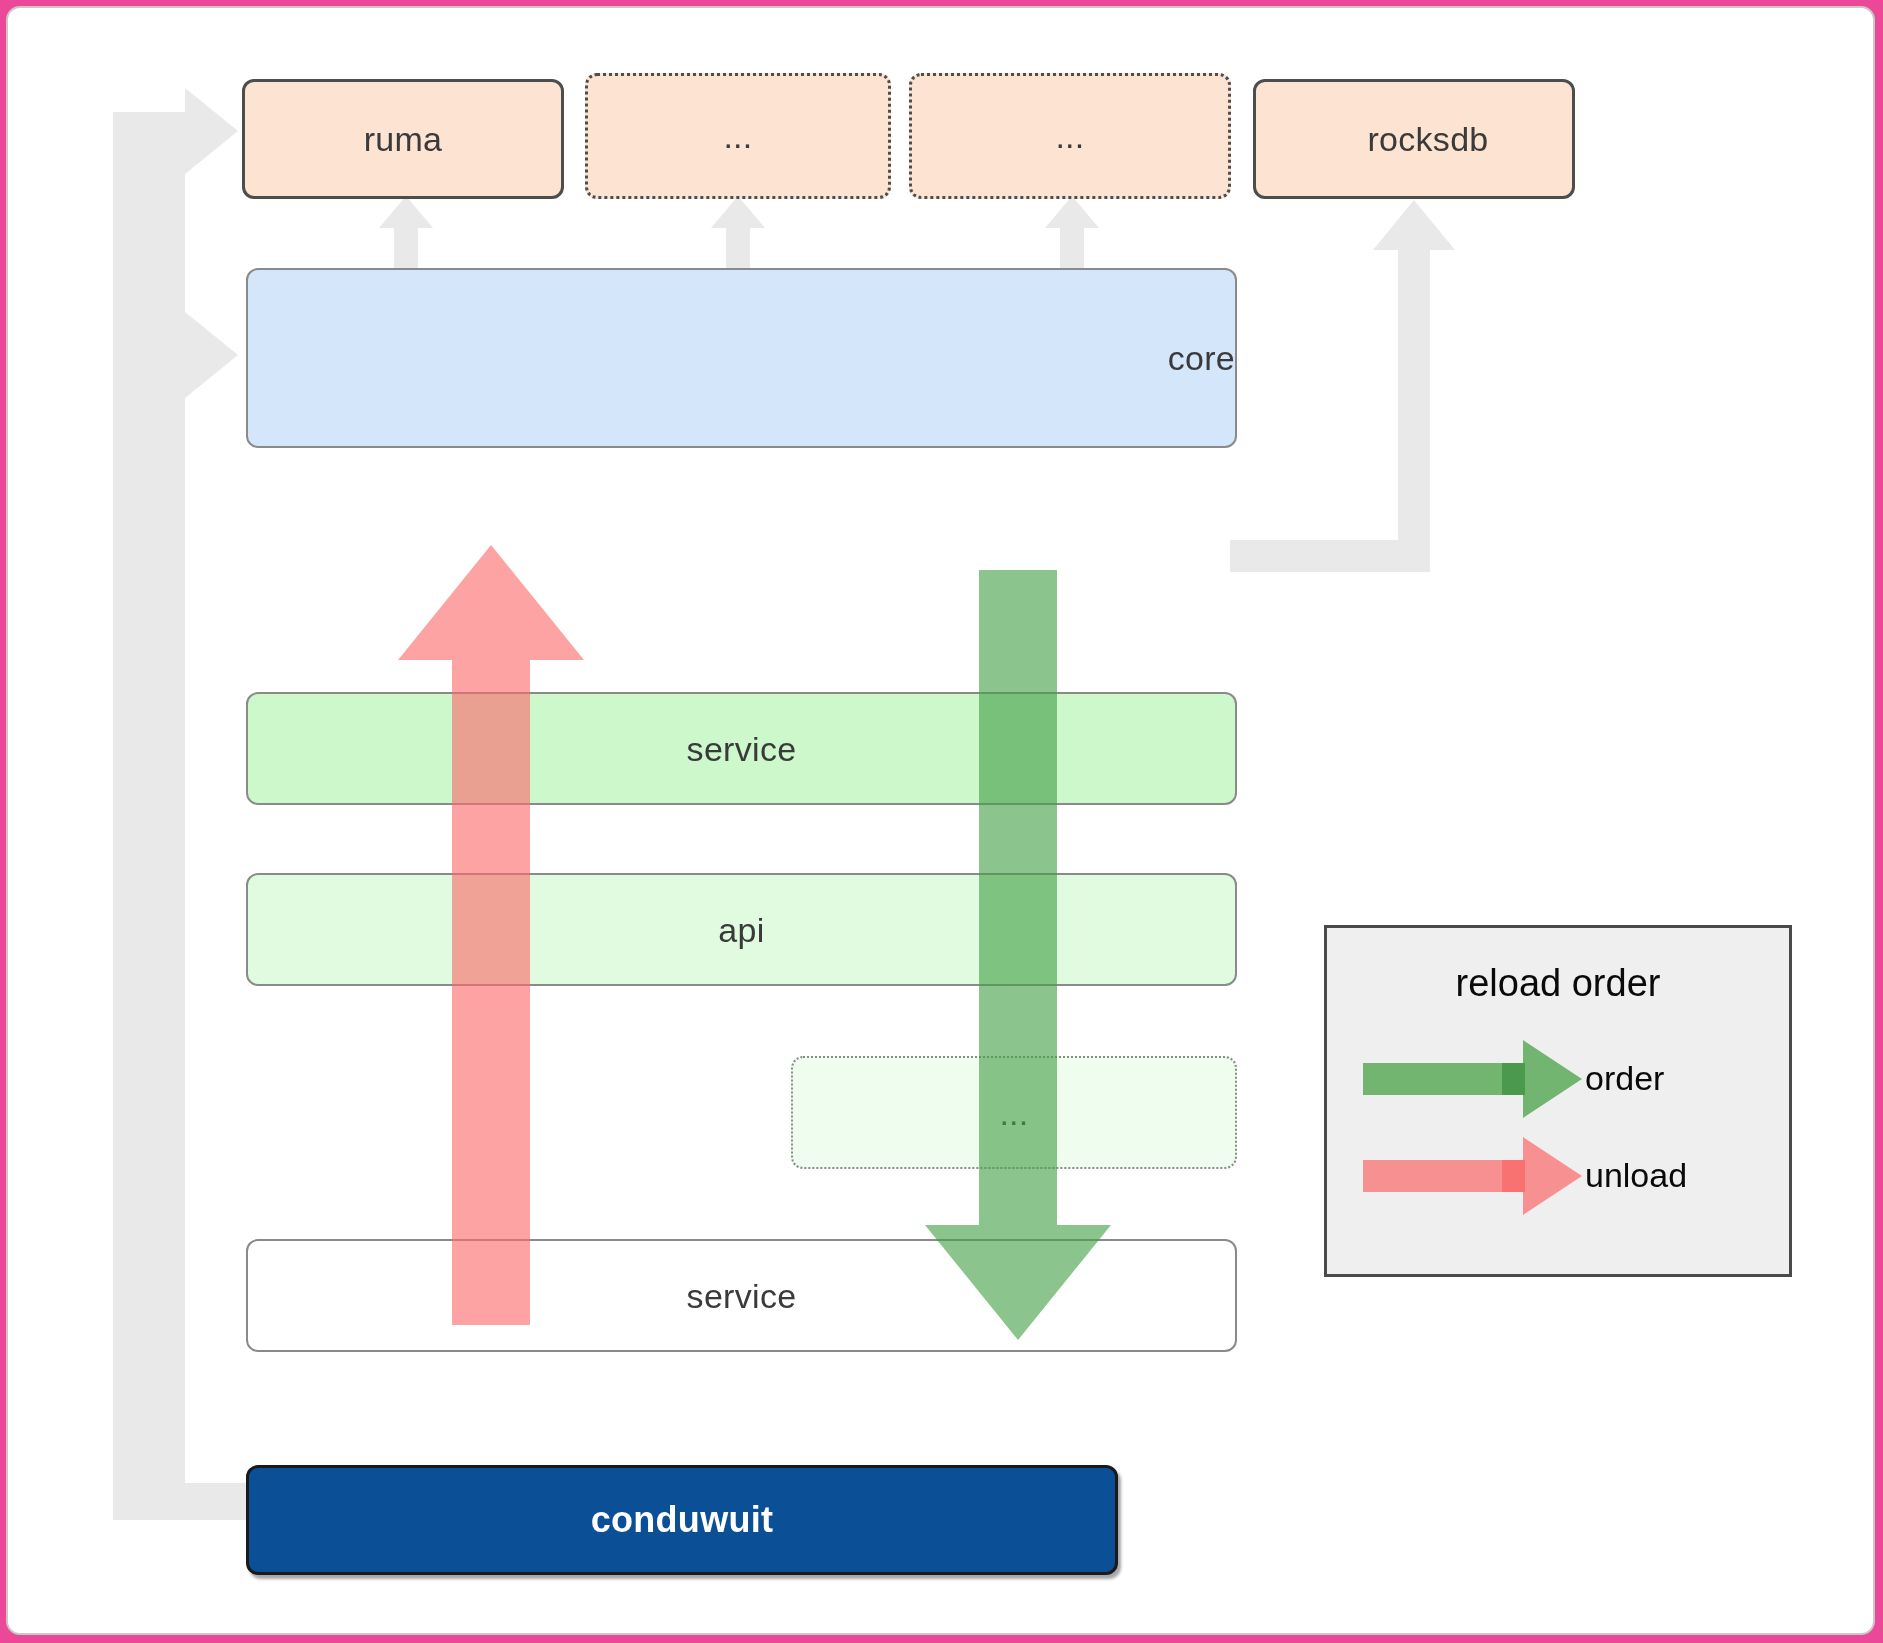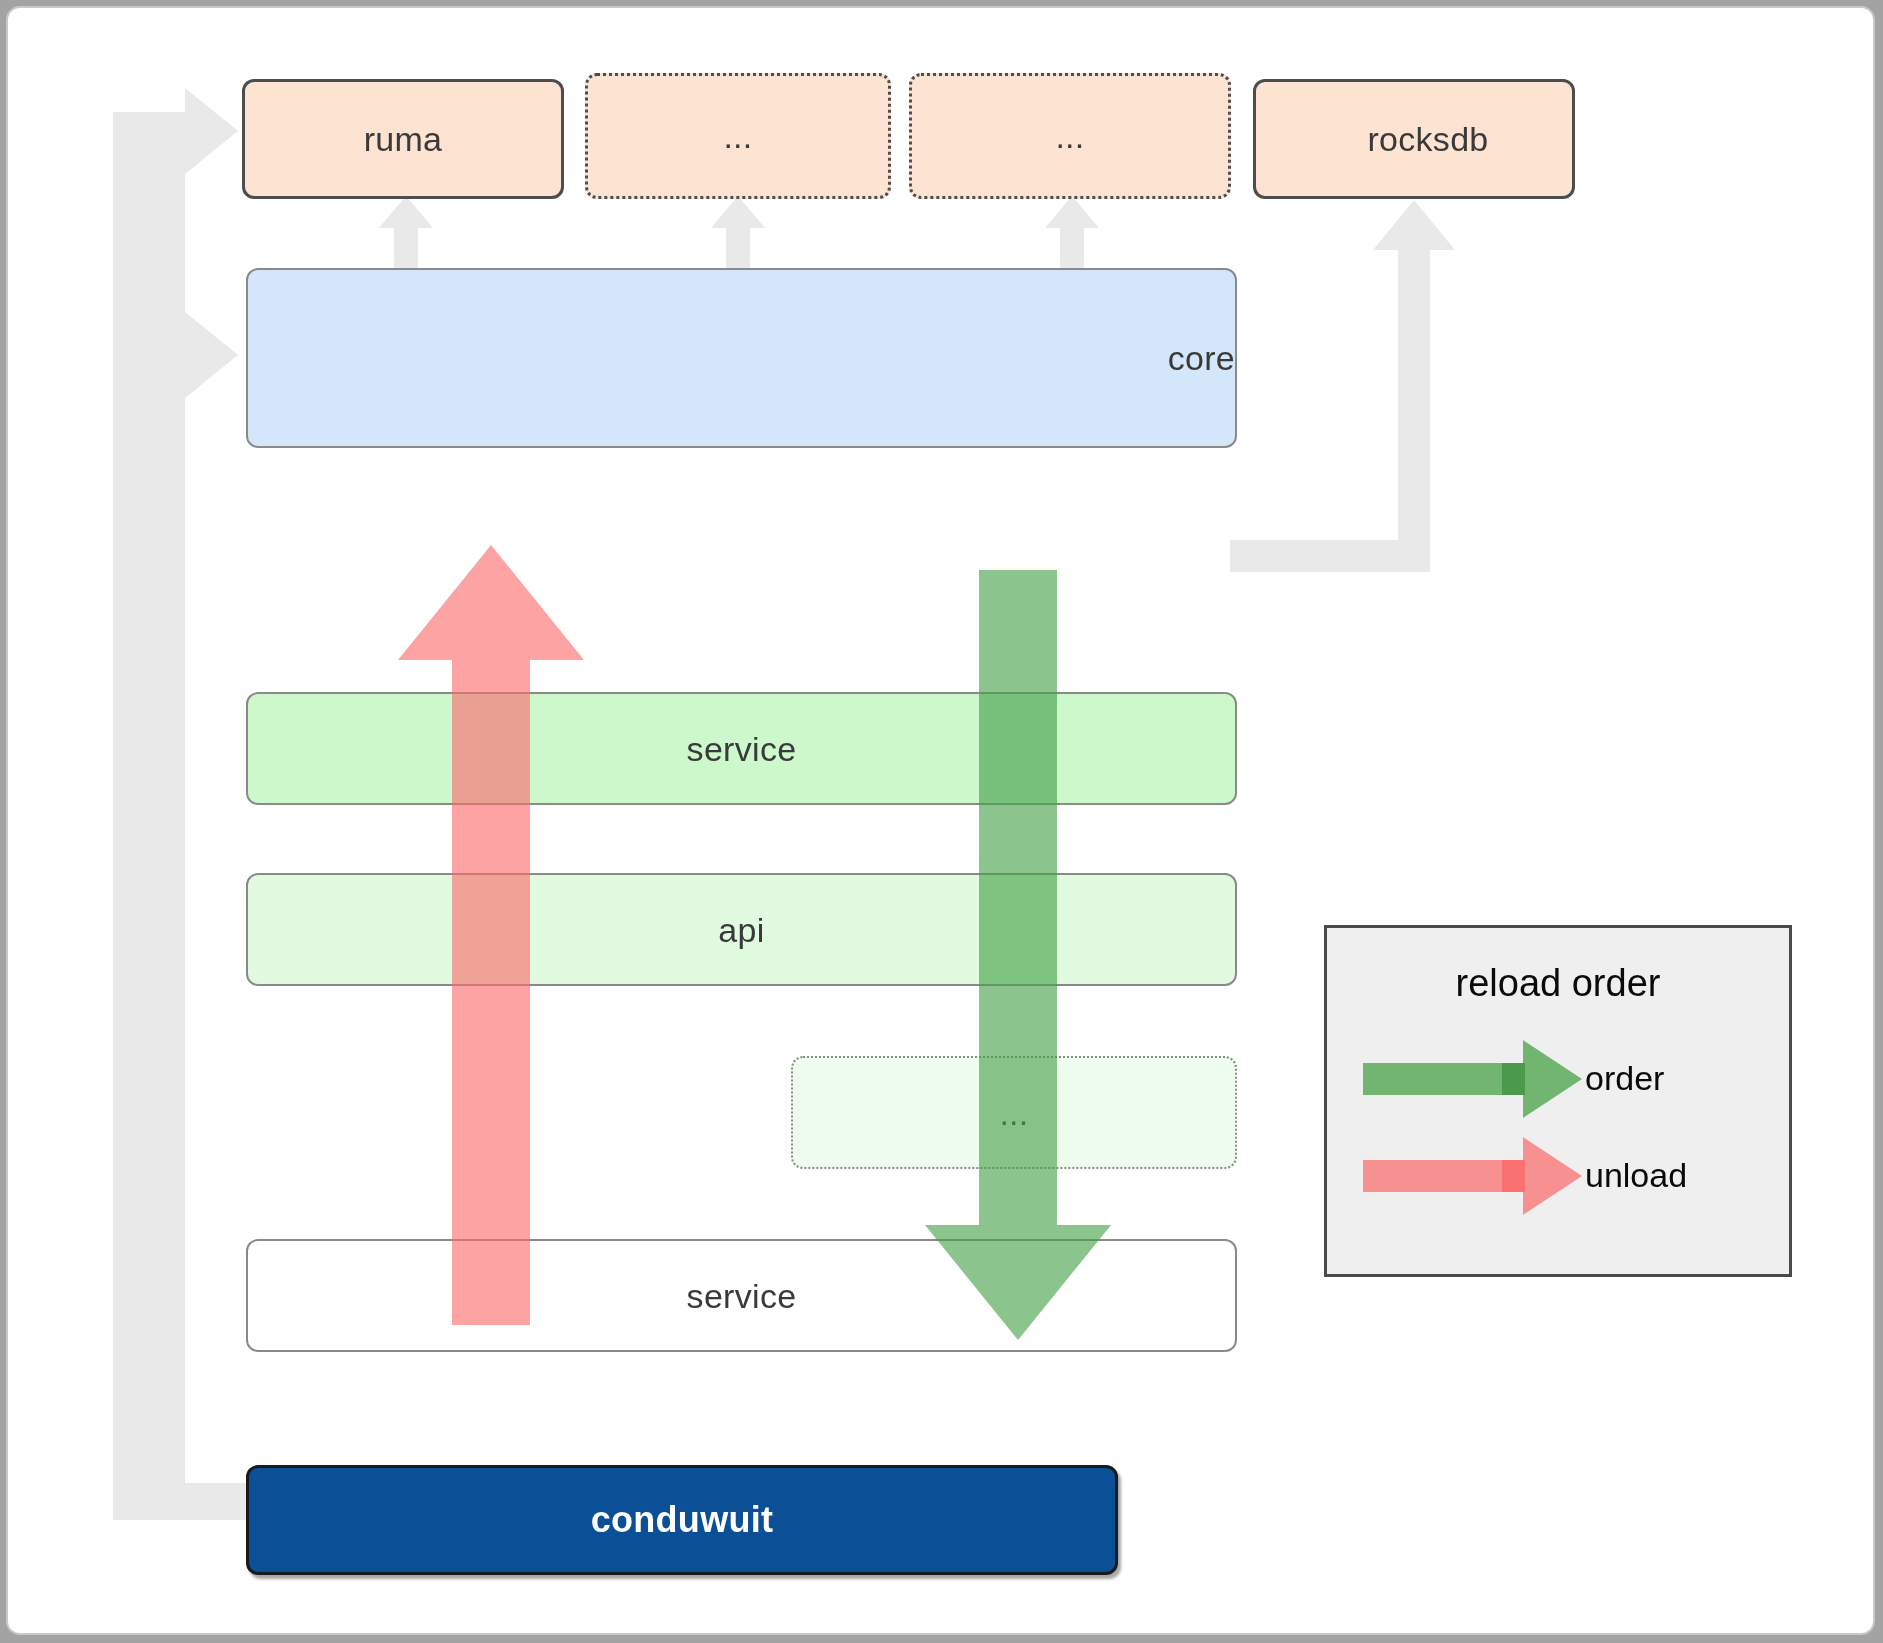--- a/index.html
+++ b/index.html
@@ -6,21 +6,21 @@
     margin: 0; padding: 0;
     background: #ffffff;
   }
   body {
     font-family: "Liberation Sans", sans-serif;
   }
   #stage {
     position: relative;
     width: 1883px;
     height: 1643px;
-    background: #a3a3a3;
+    background: #ec4899;
     overflow: hidden;
   }
   .frame {
     position: absolute;
     left: 6px; top: 6px;
     width: 1869px; height: 1629px;
     border: 2px solid #c9c9c9;
     border-radius: 14px;
     box-sizing: border-box;
     background: #fff;

